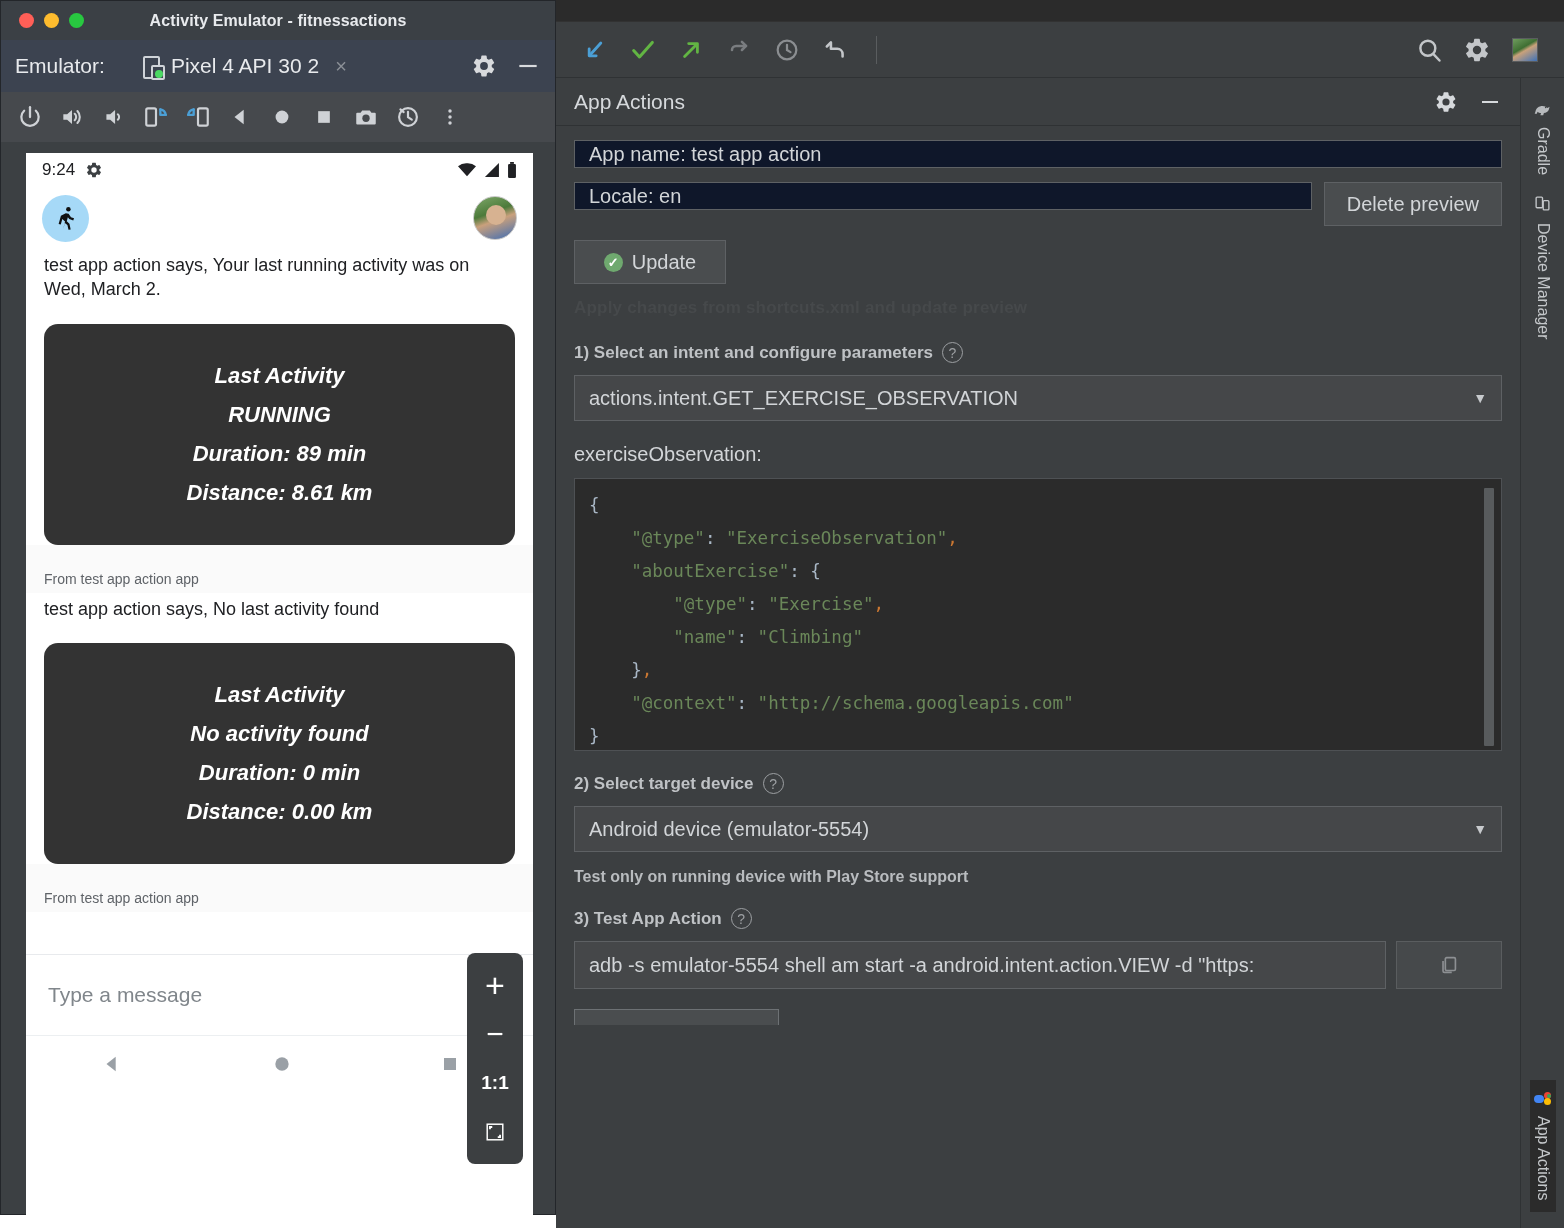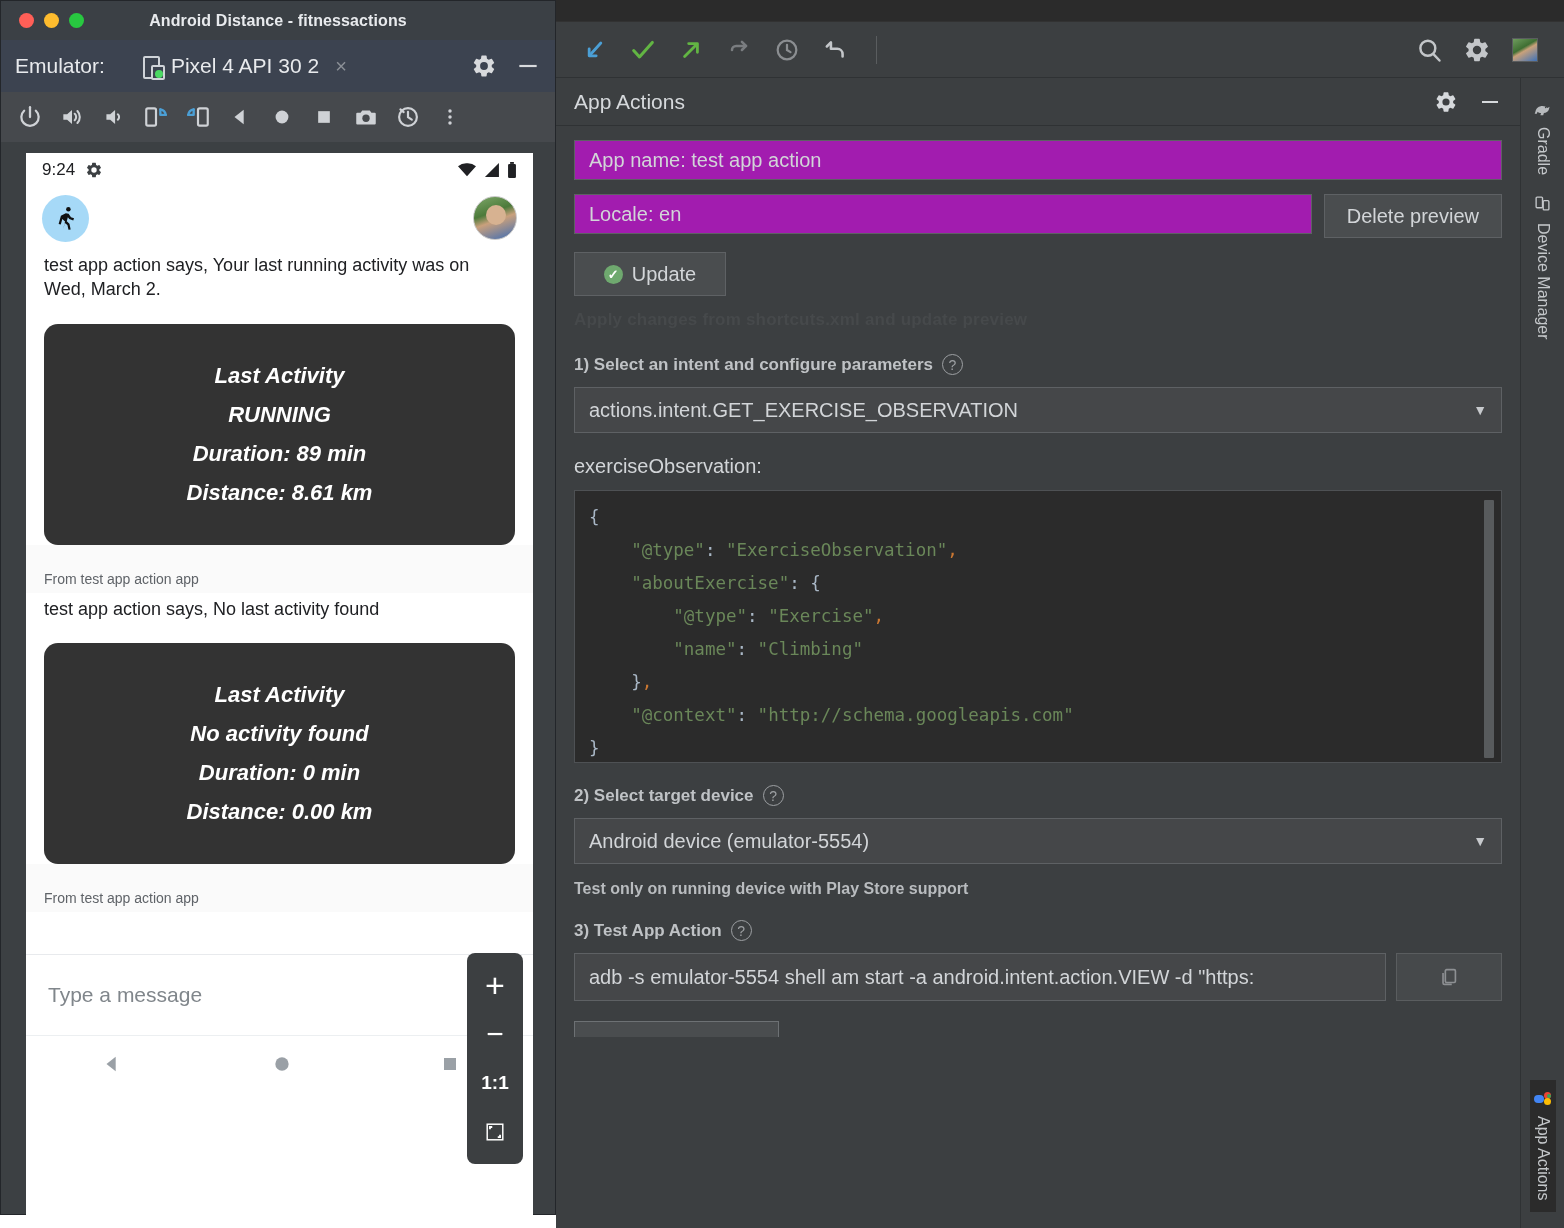--- a/index.html
+++ b/index.html
@@ -147,21 +147,21 @@
     height: 48px; display: flex; align-items: center; padding: 0 18px;
     border-bottom: 1px solid #2f3234; flex: 0 0 48px;
   }
   #panel-title { color: #d6d9dc; font-size: 21px; }
   #panel-header .sp { flex: 1; }
   #panel-gear, #panel-min { color: #d6d9dc; margin-left: 20px; cursor: pointer; }
 
   #panel-content { flex: 1; padding: 14px 18px 0 18px; overflow: hidden; position: relative; }
 
   .field {
-    height: 40px; border: 1px solid #5e6164; background: #a21caf;
+    height: 28px; border: 1px solid #5e6164; background: #0f172a;
     display: flex; align-items: center; padding: 0 14px;
     color: #d2d5d8; font-size: 20px; margin-bottom: 14px;
   }
   .row { display: flex; gap: 12px; margin-bottom: 14px; }
   .row .field { margin-bottom: 0; flex: 1; }
   .btn {
     background: #4a4d4f; border: 1px solid #5e6164; color: #d2d5d8;
     font-size: 20px; padding: 0 22px; height: 44px; display: flex;
     align-items: center; justify-content: center; cursor: pointer;
     font-family: "Liberation Sans", sans-serif;
@@ -264,21 +264,21 @@
 <div id="root">
 
   <div id="emulator-window">
 
     <div id="emu-titlebar">
       <div class="traffic">
         <span class="t-red"></span>
         <span class="t-yellow"></span>
         <span class="t-green"></span>
       </div>
-      <div id="emu-title">Android Distance - fitnessactions</div>
+      <div id="emu-title">Activity Emulator - fitnessactions</div>
     </div>
 
     <div id="emu-tabbar">
       <div id="emu-label">Emulator:</div>
       <div id="emu-tab">
         <span class="devicon">
             <i class="green-dot"></i>
           </span>
         <span id="emu-tab-name">Pixel 4 API 30 2</span>
         <span id="emu-tab-close">×</span>

